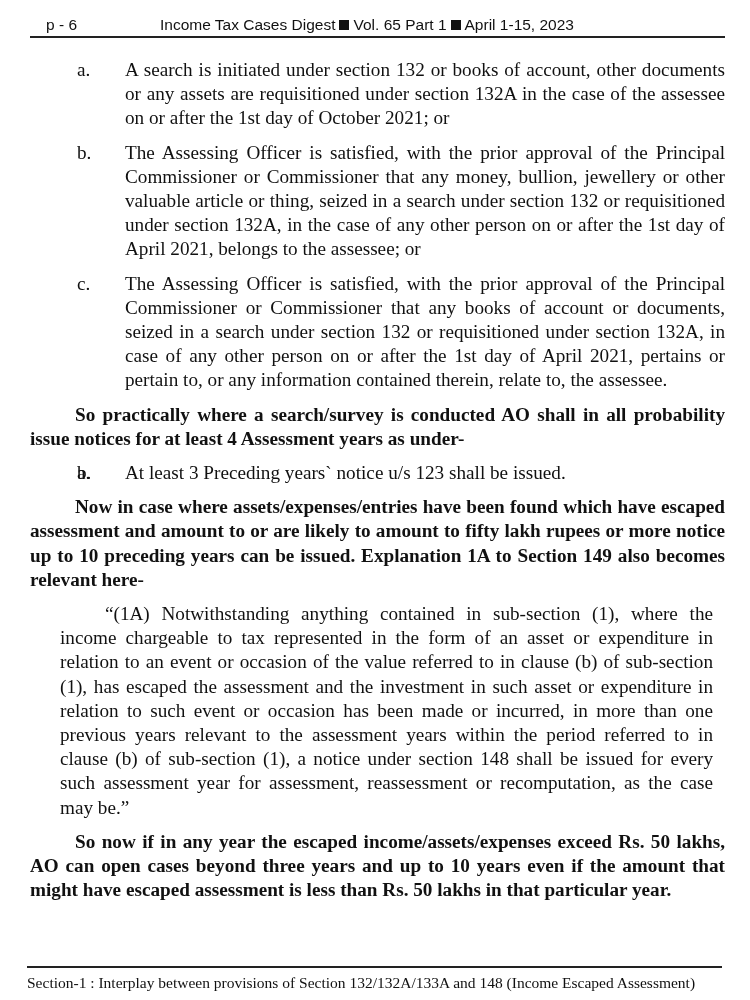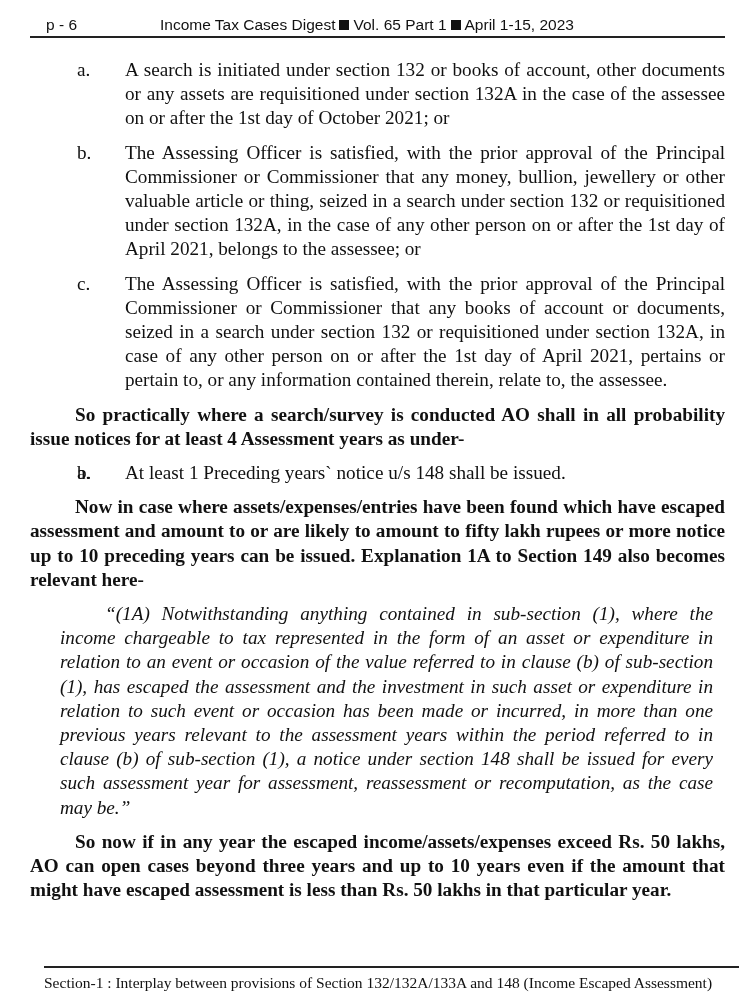--- a/index.html
+++ b/index.html
@@ -7,22 +7,22 @@
   .header { position:absolute; left:30px; top:10px; width:695px; height:26px; border-bottom:2px solid #222;
     font-family:"Liberation Sans", sans-serif; font-size:15.5px; }
   .header .pg { position:absolute; left:16px; top:6px; }
   .header .title { position:absolute; left:130px; top:6px; white-space:nowrap; }
   .sq { display:inline-block; width:10px; height:10px; background:#111; margin:0 4px; vertical-align:0px; }
   .body { position:absolute; left:30px; top:58px; width:695px;
     font-family:"Liberation Serif", serif; font-size:19.2px; line-height:24.2px; text-align:justify; }
   .item { position:relative; padding-left:95px; margin-bottom:10px; }
   .item .lbl { position:absolute; left:47px; top:0; }
   .para { text-indent:45px; margin:0 0 10px 0;font-weight:bold; }
-  .quote { padding-left:30px; padding-right:12px; margin:0 0 10px 0; text-indent:45px;font-style:italic; }
-  .footer { position:absolute; left:44px; top:966px; width:695px; border-top:2px solid #222;
+  .quote { padding-left:30px; padding-right:12px; margin:0 0 10px 0; text-indent:45px; }
+  .footer { position:absolute; left:27px; top:966px; width:695px; border-top:2px solid #222;
     font-family:"Liberation Serif", serif; font-size:15.5px; padding-top:6px; white-space:nowrap; }
   p { margin:0; }
 </style>
 </head>
 <body>
 
 <div class="header">
   <span class="pg">p - 6</span>
   <span class="title">
     <span>Income Tax Cases Digest</span><span class="sq"></span><span>Vol. 65 Part 1</span><span class="sq"></span><span>April 1-15, 2023</span>
@@ -43,21 +43,21 @@
     <p>The Assessing Officer is satisfied, with the prior approval of the Principal Commissioner or Commissioner that any books of account or documents, seized in a search under section 132 or requisitioned under section 132A, in case of any other person on or after the 1st day of April 2021, pertains or pertain to, or any information contained therein, relate to, the assessee.</p>
   </div>
 
   <p class="para">So practically where a search/survey is conducted AO shall in all probability issue notices for at least 4 Assessment years as under-</p>
 
   <div class="item">
     <span class="lbl">a.</span>
   </div>
   <div class="item">
     <span class="lbl">b.</span>
-    <p>At least 1 Preceding years` notice u/s 148 shall be issued.</p>
+    <p>At least 3 Preceding years` notice u/s 123 shall be issued.</p>
   </div>
 
   <p class="para">Now in case where assets/expenses/entries have been found which have escaped assessment and amount to or are likely to amount to fifty lakh rupees or more notice up to 10 preceding years can be issued. Explanation 1A to Section 149 also becomes relevant here-</p>
 
   <p class="quote">“(1A) Notwithstanding anything contained in sub-section (1), where the income chargeable to tax represented in the form of an asset or expenditure in relation to an event or occasion of the value referred to in clause (b) of sub-section (1), has escaped the assessment and the investment in such asset or expenditure in relation to such event or occasion has been made or incurred, in more than one previous years relevant to the assessment years within the period referred to in clause (b) of sub-section (1), a notice under section 148 shall be issued for every such assessment year for assessment, reassessment or recomputation, as the case may be.”</p>
 
   <p class="para">So now if in any year the escaped income/assets/expenses exceed Rs. 50 lakhs, AO can open cases beyond three years and up to 10 years even if the amount that might have escaped assessment is less than Rs. 50 lakhs in that particular year.</p>
 </div>
 
 <div class="footer">

